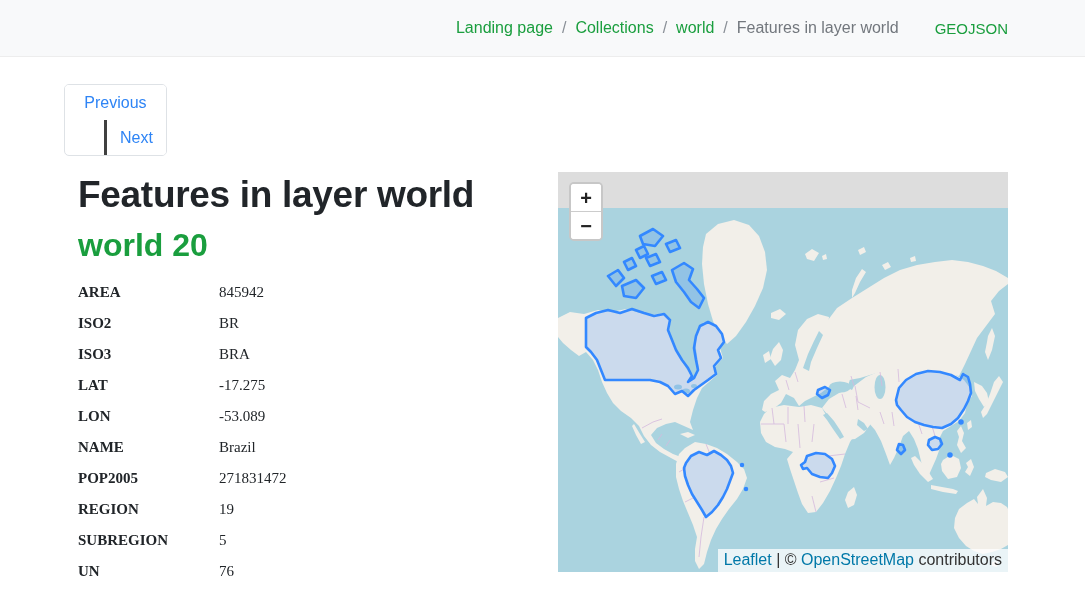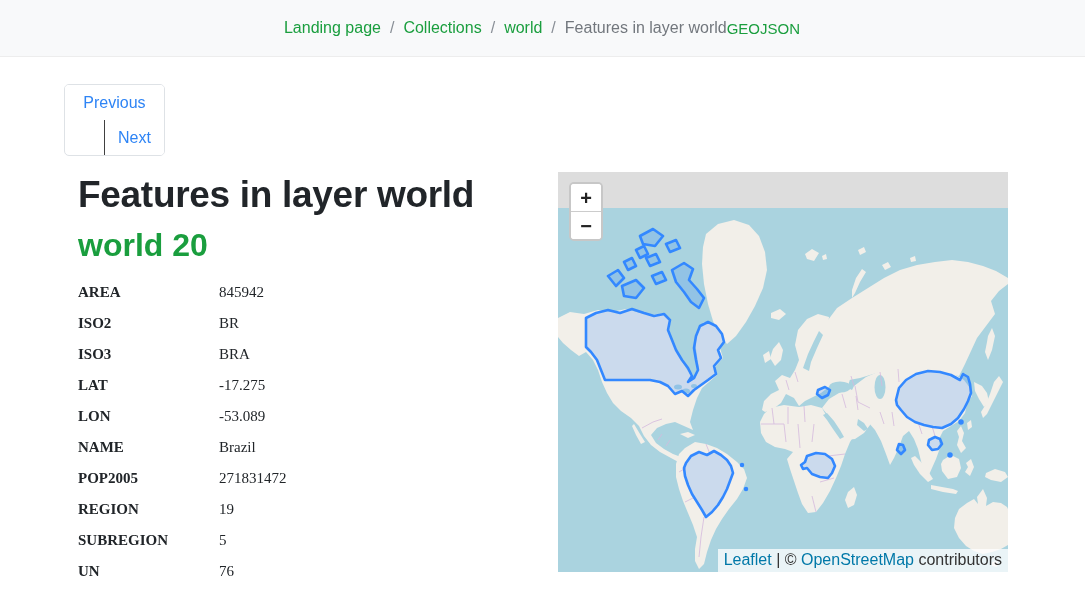--- a/index.html
+++ b/index.html
@@ -4,38 +4,38 @@
 <style>
   html,body{margin:0;padding:0;}
   body{
     width:1085px;height:599px;overflow:hidden;background:#fff;
     font-family:"Liberation Sans",sans-serif;color:var(--text,#212529);
     -webkit-font-smoothing:antialiased;
   }
   
   .topbar{
     height:57px;background:#f8f9fa;border-bottom:1px solid #ededed;
-    display:flex;align-items:center;justify-content:center;
+    display:flex;align-items:center;justify-content:flex-end;
     padding:0 77px 0 76px;box-sizing:border-box;
   }
   .breadcrumb{display:flex;align-items:center;font-size:16px;}
   .crumb-link{color:var(--accent-green,#1a9e3e);text-decoration:none;cursor:pointer;}
   .crumb-sep{color:#8a9097;margin:0 9px;}
   .crumb-current{color:#72777d;}
-  .format-link{color:var(--accent-green,#1a9e3e);font-size:15px;text-decoration:none;cursor:pointer;}
+  .format-link{color:var(--accent-green,#1a9e3e);font-size:15px;text-decoration:none;cursor:pointer;margin-left:36px;}
   
   .main{padding:27px 77px 0 64px;box-sizing:border-box;}
   .pagination{
     display:inline-flex;border:1px solid #dee2e6;border-radius:5px;background:#fff;overflow:hidden;flex-direction:column;
   }
   .page-btn{
     padding:8px 13px;font-size:16px;line-height:19px;color:var(--link-blue,#2e84f5);
     background:#fff;border:none;cursor:pointer;font-family:inherit;
   }
-  .page-btn + .page-btn{border-left:1px solid #404040;margin-left:39px;}
+  .page-btn + .page-btn{border-left:3px solid #404040;margin-left:39px;}
   .content-row{display:flex;align-items:flex-start;margin-top:16px;}
   .feature-info{flex:1;padding-left:14px;min-width:0;}
   .page-title{font-size:37px;font-weight:bold;margin:2px 0 0;color:#212529;letter-spacing:-.3px;}
   .feature-id{font-size:32px;font-weight:bold;margin:11px 0 0;color:var(--accent-green,#1a9e3e);}
   .props{border-collapse:collapse;margin-top:13px;}
   .props td{font-size:15px;padding:7px 0;vertical-align:top;font-family:Liberation Serif, serif;}
   .props td.key{font-weight:bold;width:121px;padding-right:20px;}
   
   .map{width:450px;height:400px;position:relative;flex:none;background:var(--no-tile,#ddd);overflow:hidden;cursor:grab;}
   .map svg{position:absolute;left:0;top:0;display:block;}

